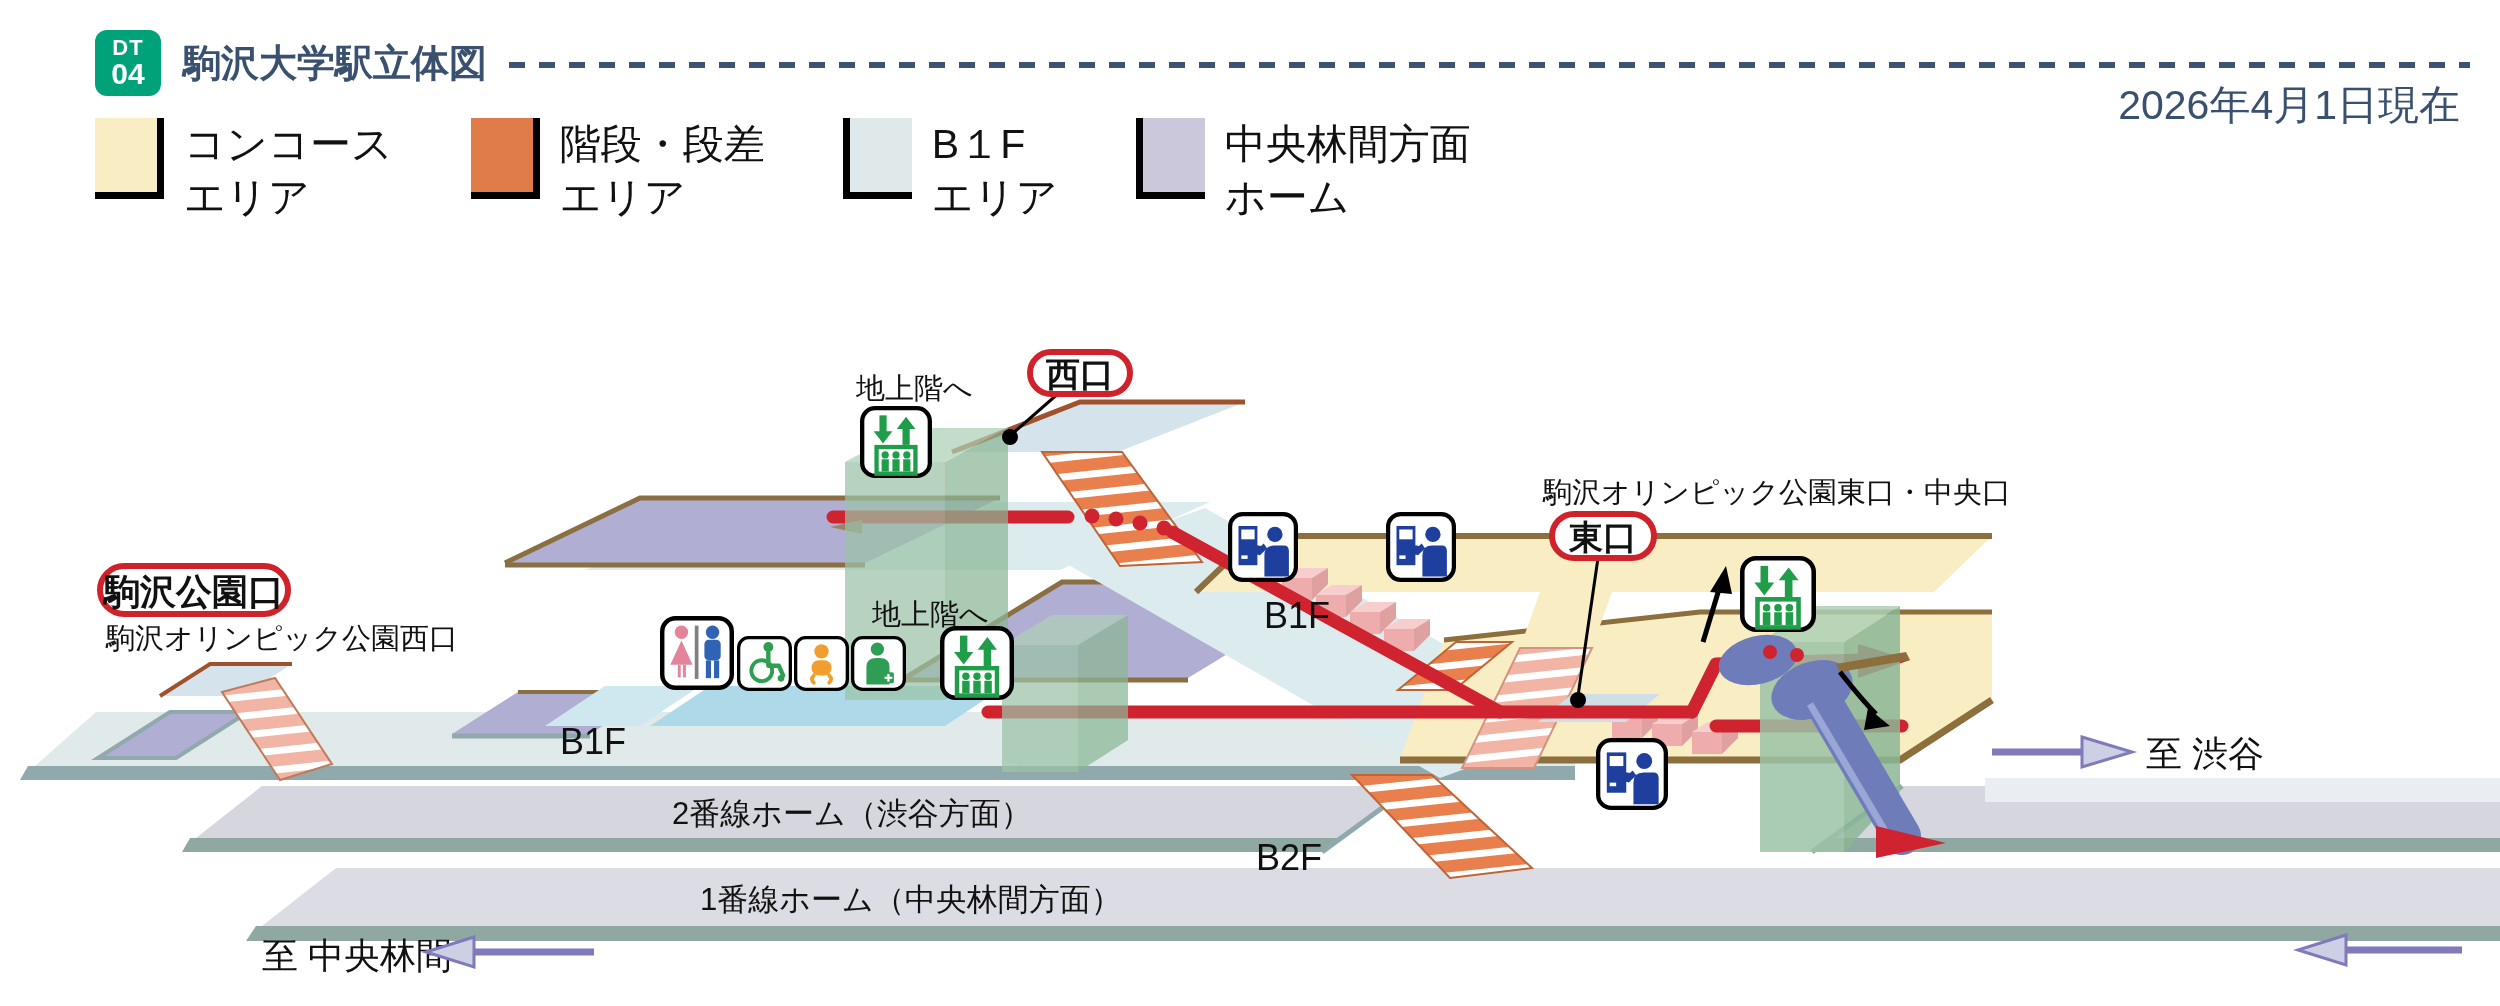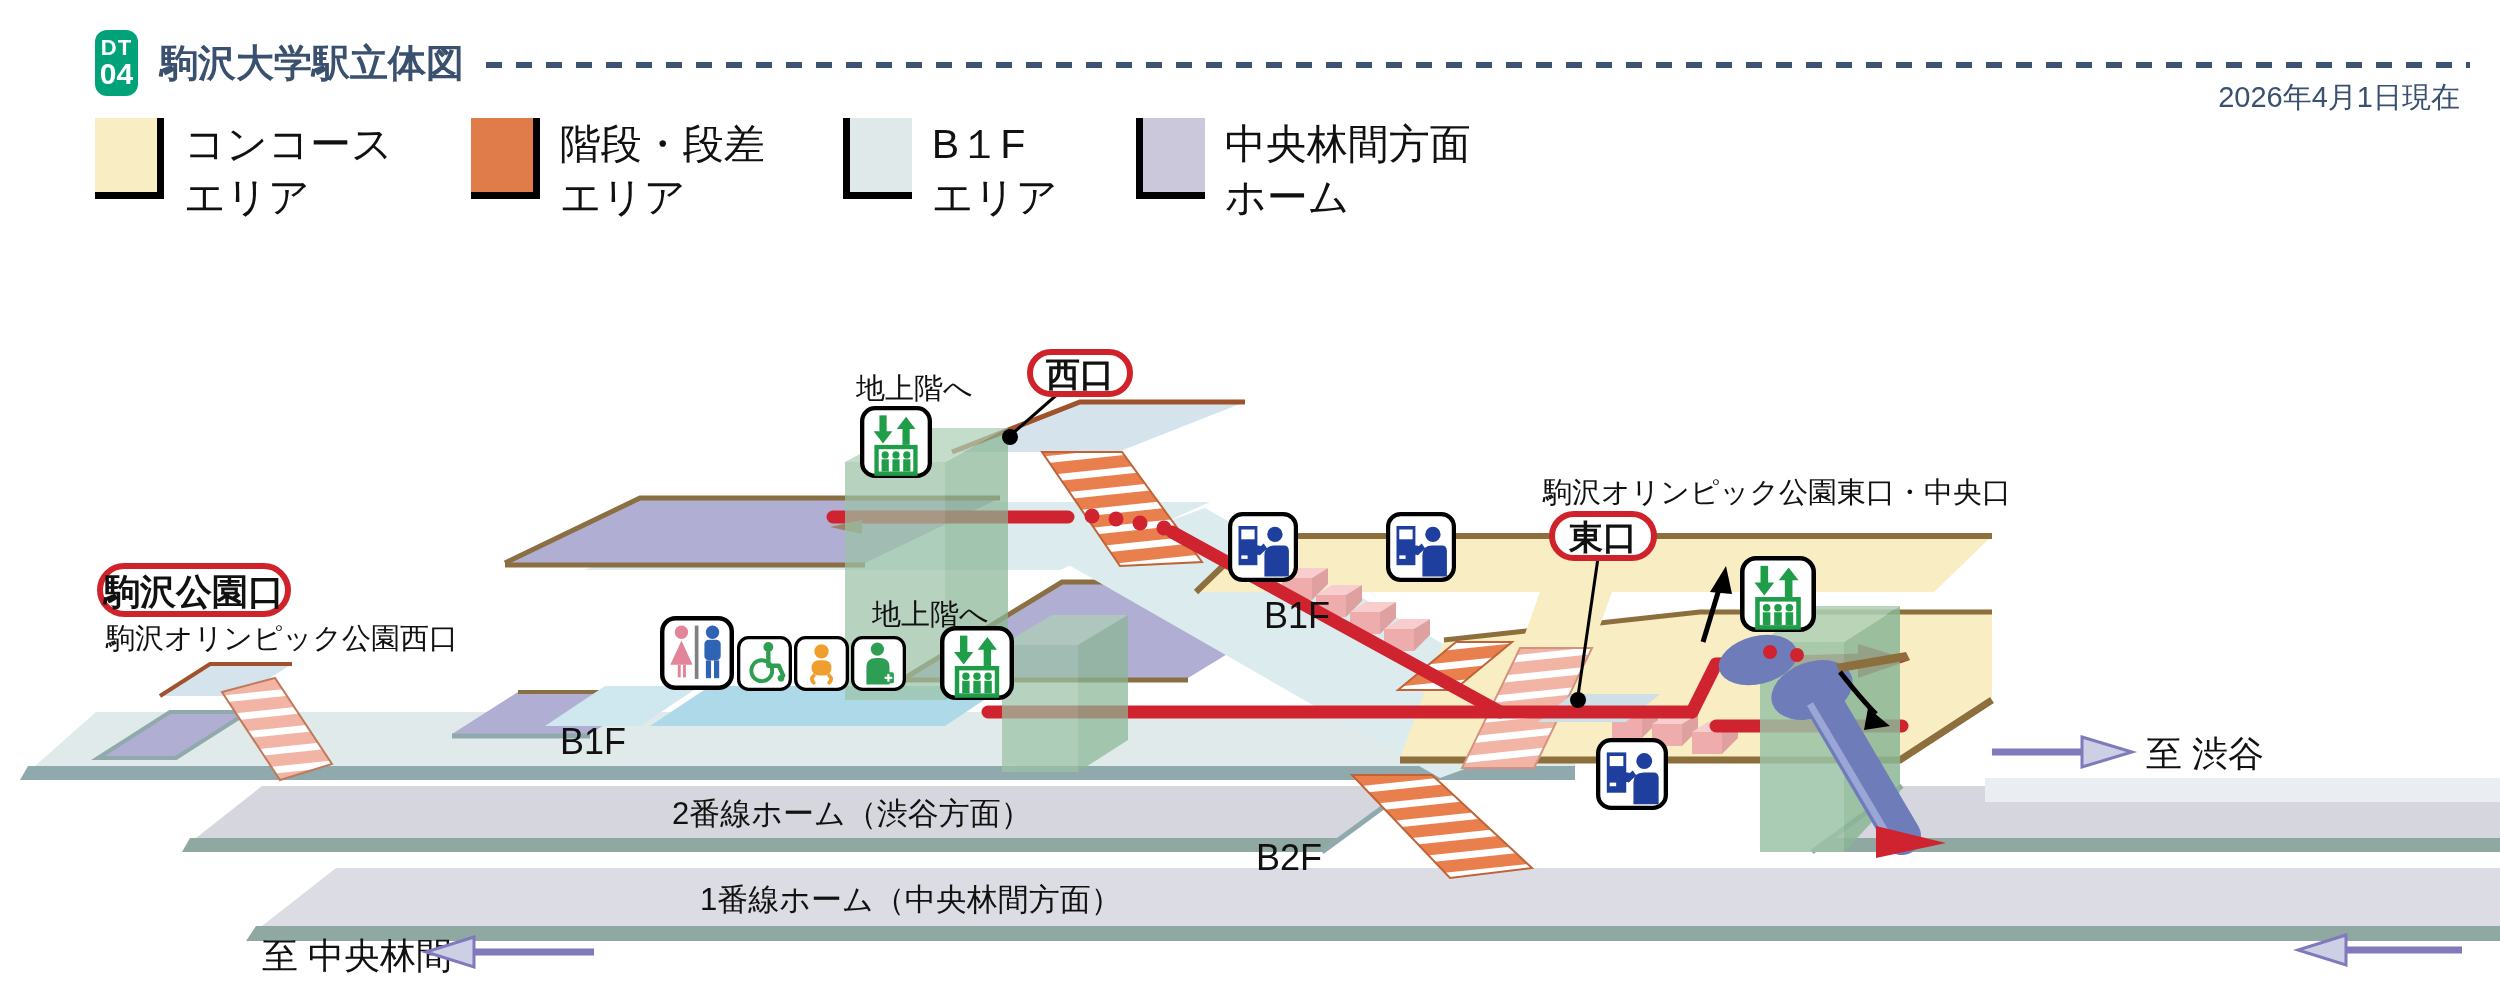--- a/index.html
+++ b/index.html
@@ -1,25 +1,25 @@
 <!DOCTYPE html>
 <html><head>
 <meta charset="utf-8">
 <style>
   html,body{margin:0;padding:0;background:#ffffff;}
   body{width:2500px;height:1006px;font-family:"Liberation Sans","DejaVu Sans",sans-serif;position:relative;overflow:hidden;}
   #stage{position:absolute;inset:0;width:2500px;height:1006px;}
   
   .hdr{position:absolute;left:95px;top:30px;display:flex;align-items:center;gap:22px;width:2375px;}
-  .badge{width:43px;height:66px;background:#00a379;border-radius:12px;color:#fff;display:flex;flex-direction:column;align-items:center;justify-content:center;line-height:1;font-weight:bold;}
+  .badge{width:66px;height:66px;background:#00a379;border-radius:12px;color:#fff;display:flex;flex-direction:column;align-items:center;justify-content:center;line-height:1;font-weight:bold;}
   .badge .ln{font-size:22px;letter-spacing:1px;}
   .badge .no{font-size:30px;margin-top:0;}
   .title{font-size:38px;font-weight:bold;color:#39506e;white-space:nowrap;}
   .dashes{flex:1;height:6px;margin-top:4px;background:repeating-linear-gradient(90deg,#3c5472 0 16px,transparent 16px 30px);}
-  .datenote{position:absolute;right:40px;top:78px;font-size:29px;color:#39506e;}
+  .datenote{position:absolute;right:40px;top:78px;font-size:41px;color:#39506e;}
   
   .legend{position:absolute;left:95px;top:118px;display:flex;gap:78px;}
   .leg{display:flex;align-items:flex-start;gap:20px;}
   .sw{width:62px;height:74px;}
   .sw.rb{border-right:7px solid;border-bottom:7px solid;}
   .sw.lb{border-left:7px solid;border-bottom:7px solid;}
   .sw1{background:#f9edc3;border-color:#cdb66f;}
   .sw2{background:#e07b4a;border-color:#b35c36;}
   .sw3{background:#dfe9e9;border-color:#8fa9ac;}
   .sw4{background:#cac8da;border-color:#9aacab;}

